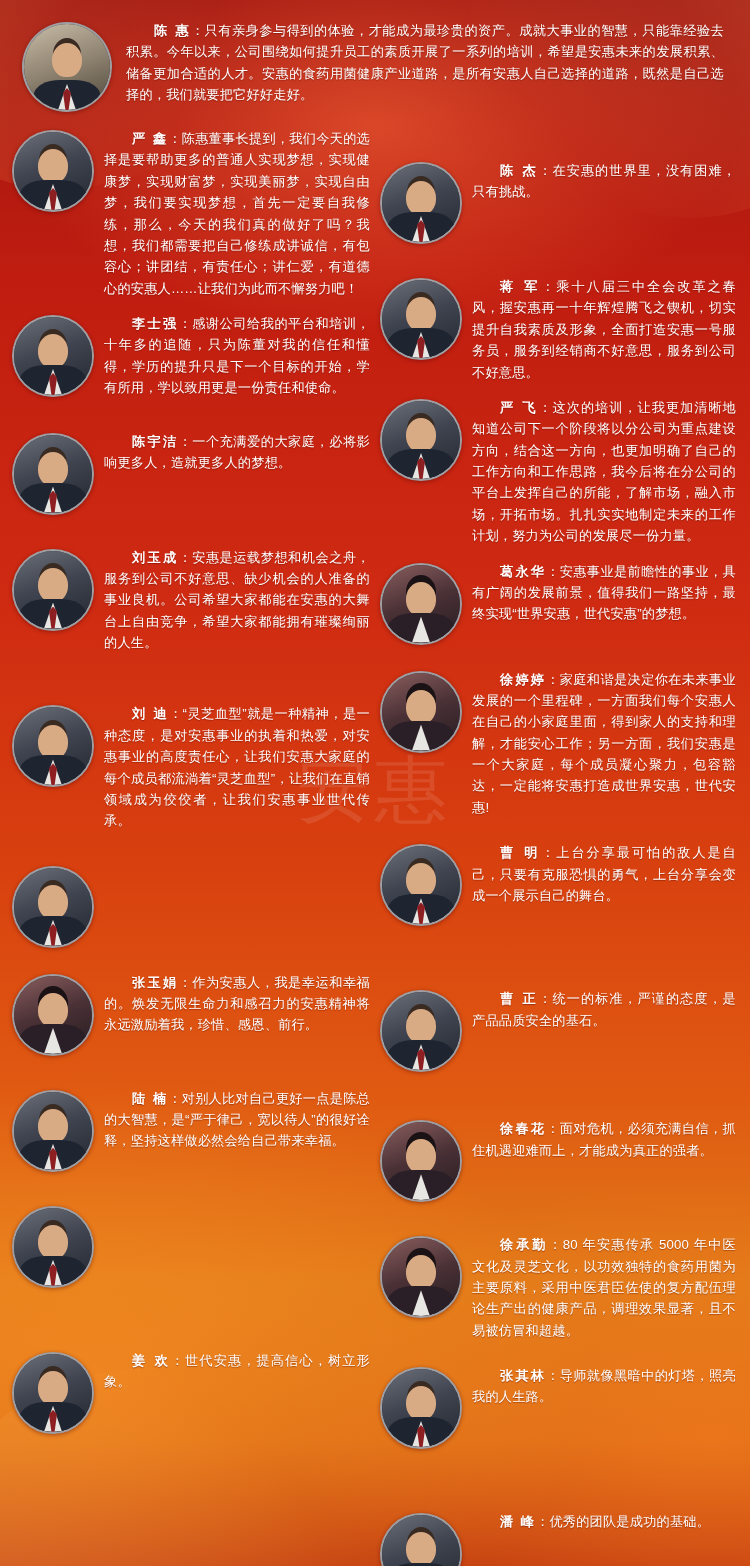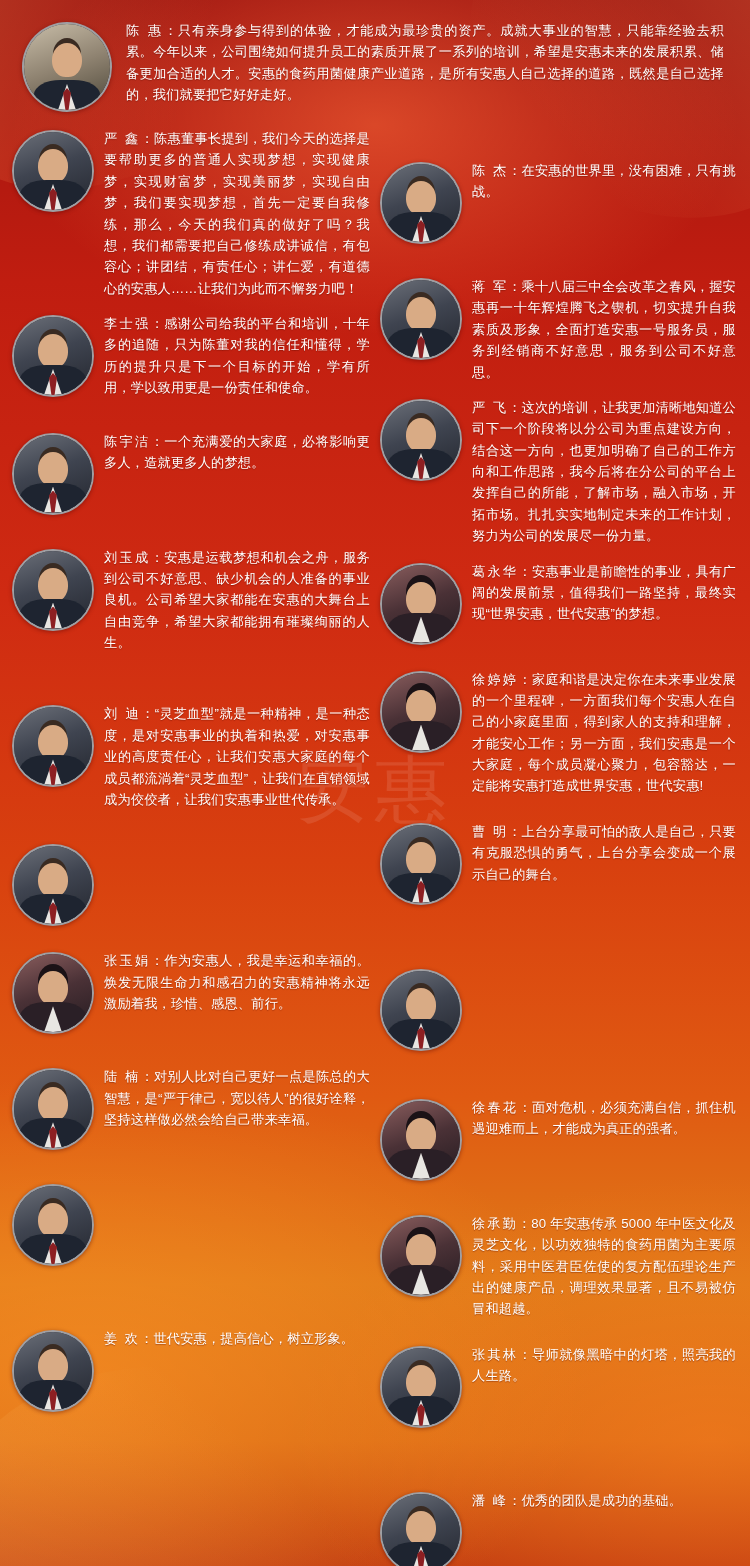--- a/index.html
+++ b/index.html
@@ -143,22 +143,23 @@
     flex: 1 1 auto;
     color: #ffffff;
     font-size: 13.2px;
     line-height: 1.62;
     text-align: justify;
     text-justify: inter-ideograph;
     letter-spacing: 0.2px;
     text-shadow: 0 1px 1px rgba(90,10,0,0.45);
   }
   .text .nm {
-    font-weight: normal;
+    font-weight: bold;
     letter-spacing: 2px;
+    margin-left: 28px;
   }
 
   
   .top-entry {
     padding: 6px 16px 10px 12px;
   }
   .top-entry .avatar {
     width: 86px; height: 86px;
     margin-right: 14px;
     margin-top: 4px;
@@ -462,20 +463,21 @@
         <div class="entry">
           <div class="avatar">
               <div class="ph">
                 <div class="bg"></div>
                 <div class="face"></div>
                 <div class="body"></div>
                 <div class="shirt"></div>
                 <div class="tie"></div>
               </div>
             </div>
+          <div class="text"><span class="nm">曹 正</span><span>：统一的标准，严谨的态度，是产品品质安全的基石。</span></div>
         </div>
 
         <div class="spacer-32"></div>
 
         <div class="entry">
           <div class="avatar female">
               <div class="ph">
                 <div class="bg"></div>
                 <div class="face"></div>
                 <div class="body"></div>

